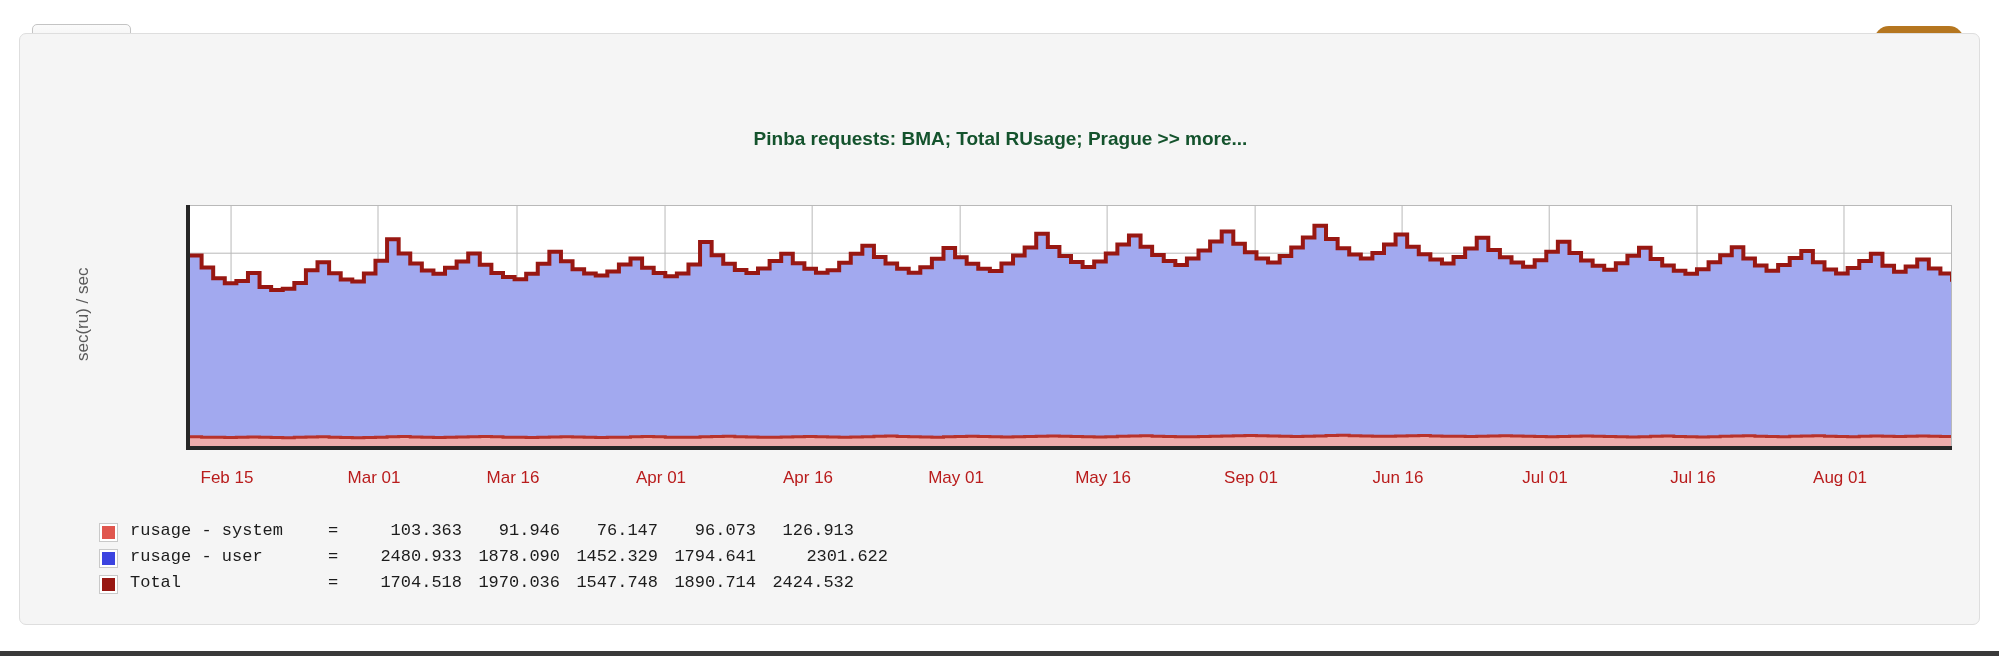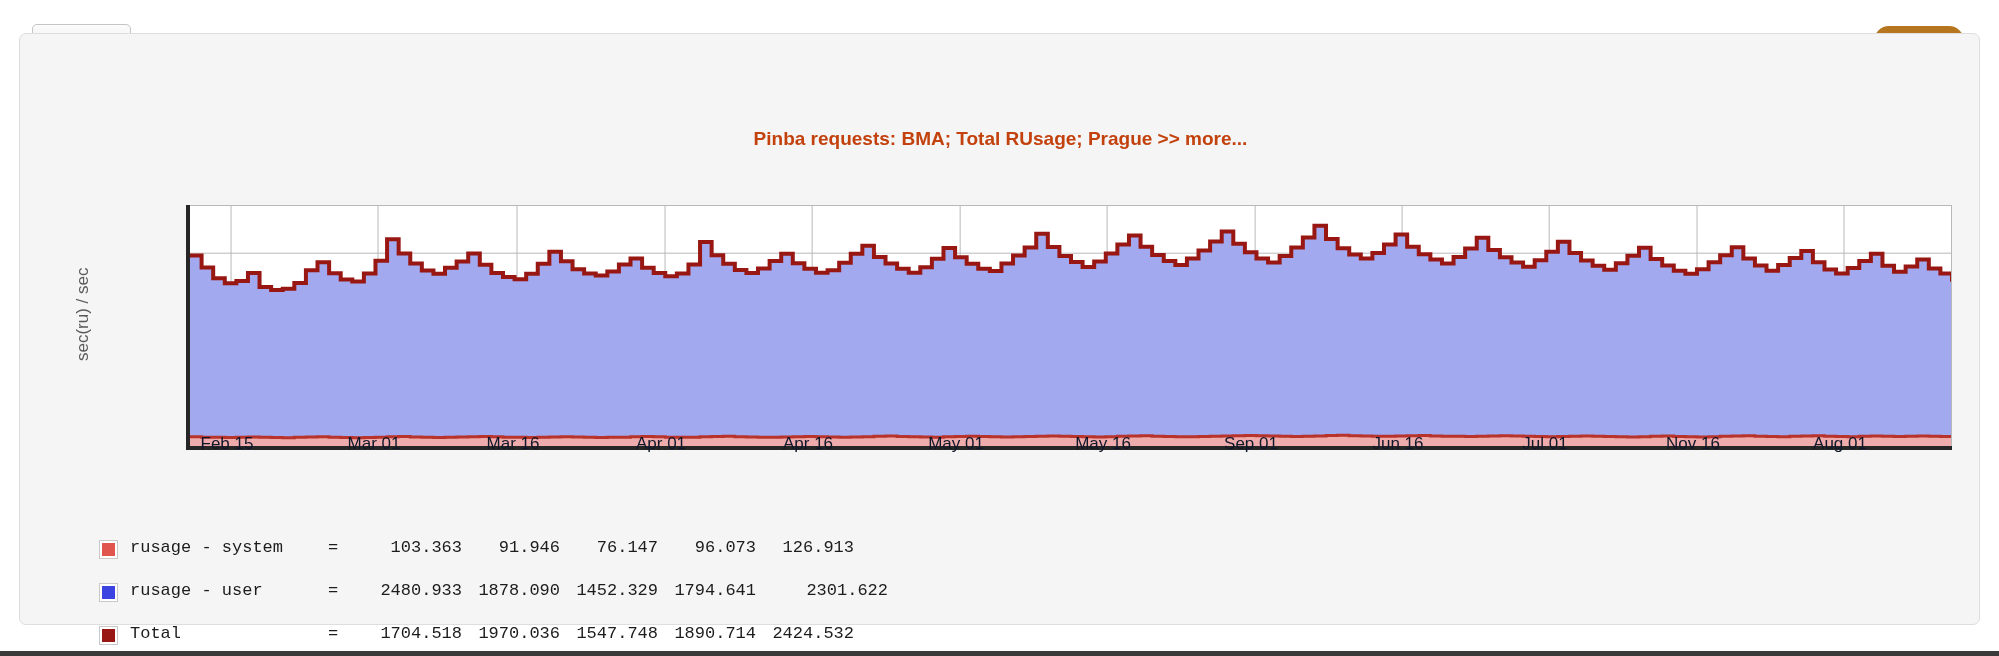--- a/index.html
+++ b/index.html
@@ -84,21 +84,21 @@
 
   
   .chart-title {
     position: absolute;
     left: 0;
     top: 94px;
     width: 1961px;
     text-align: center;
     font-size: 19px;
     font-weight: bold;
-    color: #c2410c;
+    color: #14532d;
     cursor: pointer;
   }
 
   
   .figure {
     position: absolute;
     left: 0px;
     top: 66px;
     width: 1961px;
     height: 526px;
@@ -159,23 +159,23 @@
   }
   .plot-frame-top {
     position: absolute;
     left: 0; top: 0;
     width: 100%; height: 1px;
     background: #b9b9b9;
   }
 
   .xtick {
     position: absolute;
-    top: 334px;
-    font-size: 17px;
-    color: #0f172a;
+    top: 368px;
+    font-size: 17px;
+    color: #b91c1c;
     transform: translateX(-50%);
     white-space: nowrap;
   }
 
   
   .legend {
     position: absolute;
     left: 80px;
     top: 420px;
     width: 900px;
@@ -197,21 +197,21 @@
   .legend-head .col {
     position: absolute;
     font-weight: bold;
     text-align: right;
     font-size: 17px;
     letter-spacing: 0.5px;
   }
   .legend-row {
     position: relative;
     height: 25px;
-    margin-top: 18px;
+    margin-top: 1px;
   }
   .swatch {
     position: absolute;
     left: 0px;
     top: 3px;
     width: 17px;
     height: 17px;
     border: 2px solid #ffffff;
     outline: 1px solid #c9c9c9;
     box-sizing: border-box;
@@ -299,21 +299,21 @@
         <div class="xtick" style="left:207px">Feb 15</div>
         <div class="xtick" style="left:354px">Mar 01</div>
         <div class="xtick" style="left:493px">Mar 16</div>
         <div class="xtick" style="left:641px">Apr 01</div>
         <div class="xtick" style="left:788px">Apr 16</div>
         <div class="xtick" style="left:936px">May 01</div>
         <div class="xtick" style="left:1083px">May 16</div>
         <div class="xtick" style="left:1231px">Sep 01</div>
         <div class="xtick" style="left:1378px">Jun 16</div>
         <div class="xtick" style="left:1525px">Jul 01</div>
-        <div class="xtick" style="left:1673px">Nov 16</div>
+        <div class="xtick" style="left:1673px">Jul 16</div>
         <div class="xtick" style="left:1820px">Aug 01</div>
       </div>
 
       <div class="legend">
 
 
         <div class="legend-row">
           <span class="swatch" style="background:#e0564e"></span>
           <span class="legend-name">rusage - system</span>
           <span class="legend-eq">=</span>

